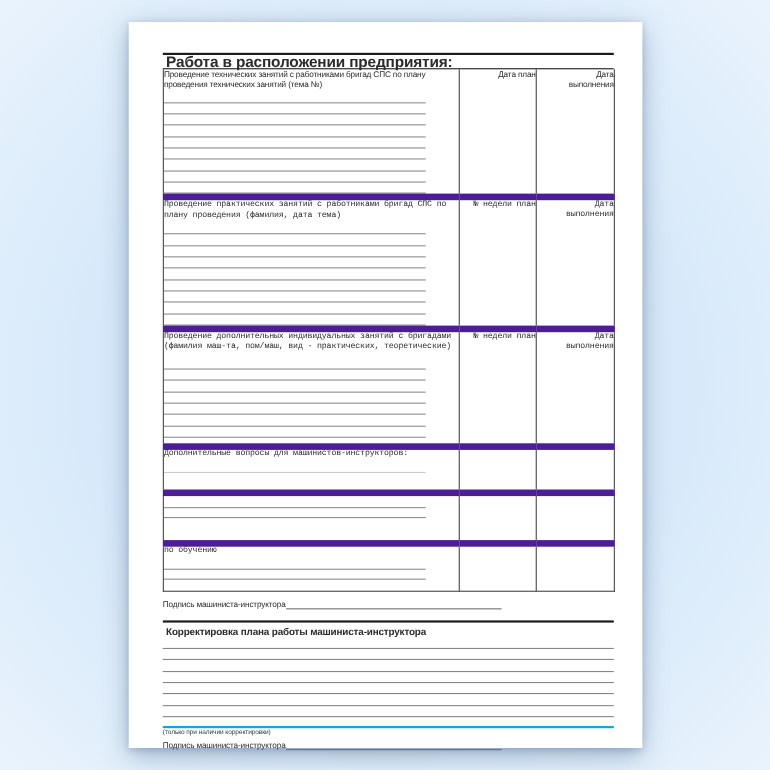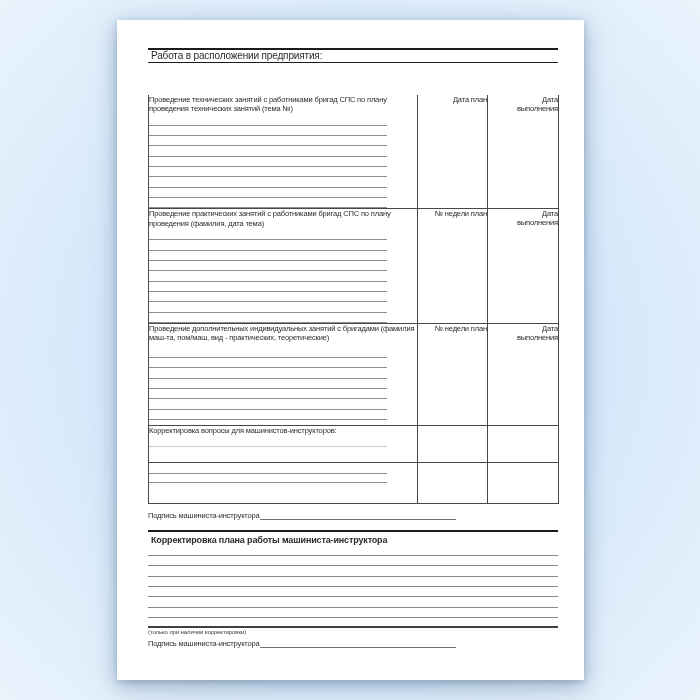--- a/index.html
+++ b/index.html
@@ -13,42 +13,42 @@
     position:absolute;left:117px;top:20px;width:467px;height:660px;
     background:#ffffff;
     box-shadow:0 6px 22px rgba(80,110,145,.50), 0 2px 6px rgba(80,110,145,.30);
   }
   .content{
     position:absolute;left:31px;top:27.5px;width:410px;
     font-size:7.5px;letter-spacing:-0.15px;line-height:9.5px;
   }
   .form-title{
     border-top:2px solid #1c1c1c;border-bottom:1.5px solid #1c1c1c;
-    font-weight:400;font-size:10px;line-height:10px;padding:1.5px 3px 0.5px 3px;
+    font-weight:700;font-size:14px;line-height:10px;padding:1.5px 3px 0.5px 3px;
   }
-  table.work{border-collapse:collapse;table-layout:fixed;width:410px;margin-top:32px;}
+  table.work{border-collapse:collapse;table-layout:fixed;width:410px;}
   table.work td{
     border:1px solid #474747;vertical-align:top;padding:0;
   }
   table.work tr td{border-top:none;}
-  table.work tr + tr td{border-top:1px solid #4c1d95;}
+  table.work tr + tr td{border-top:6px solid #4c1d95;font-family:Liberation Mono, monospace;}
   td.desc-cell{padding:1.5px 2px 0 2px;}
   td.hdr-cell{text-align:right;padding-top:2px;line-height:9px;}
   .narrow-hdr{display:inline-block;max-width:48px;}
   .lines{margin-top:2px;}
   .bl{height:9.3px;border-bottom:1px solid #8e8e8e;width:238px;}
   tr.r3 .lines{margin-top:5px;}
   tr.r4 .bl{height:9px;border-bottom:1px solid #cccccc;}
   tr.short .bl{height:8.2px;}
   .h108{height:108px;} .h109{height:109px;} .h101{height:101px;}
   .h36{height:36px;} .h40{height:40px;}
   .sig-row{display:flex;align-items:flex-end;margin-top:7px;height:10px;}
   .uline{display:inline-block;border-bottom:1px solid #6f6f6f;height:8px;margin-bottom:1px;}
   .w196{width:196px;}
-  .corr{margin-top:9px;border-top:2px solid #1c1c1c;border-bottom:2px solid #404040;padding-bottom:8px;}
+  .corr{margin-top:9px;border-top:2px solid #1c1c1c;border-bottom:2px solid #0ea5e9;padding-bottom:8px;}
   .corr-title{font-weight:700;font-size:9px;line-height:10px;padding:3px 3px 1px 3px;}
   .corr-lines .bl{width:100%;height:9.3px;border-bottom:1px solid #868686;}
   .approve-row{display:flex;align-items:flex-end;margin-top:5px;height:10px;font-size:7.8px;}
   .approve-row .b{font-weight:700;white-space:nowrap;}
   .grow{flex:1 1 auto;}
   .w10{width:10px;} .w92{width:92px;} .w14{width:14px;}
   .qm{white-space:nowrap;margin:0 1px;}
   .yr{white-space:nowrap;margin-left:2px;}
   .gdot{white-space:nowrap;margin-left:1px;}
   .note{font-size:6px;letter-spacing:-0.1px;color:#3c3c3c;margin-top:1.5px;line-height:7px;}
@@ -116,30 +116,41 @@
                 <div class="bl"></div>
                 <div class="bl"></div>
                 <div class="bl"></div>
               </div>
           </td>
           <td class="hdr-cell"><span>№ недели план</span></td>
           <td class="hdr-cell"><span class="narrow-hdr">Дата выполнения</span></td>
         </tr>
         <tr class="r4">
           <td class="desc-cell h36">
-            <div class="desc">Корректировка вопросы для машинистов-инструкторов:</div>
+            <div class="desc">Дополнительные вопросы для машинистов-инструкторов:</div>
             <div class="lines">
                 <div class="bl"></div>
               </div>
           </td>
           <td></td>
           <td></td>
         </tr>
         <tr class="r5 short">
           <td class="desc-cell h40">
+            <div class="lines">
+                <div class="bl"></div>
+                <div class="bl"></div>
+              </div>
+          </td>
+          <td></td>
+          <td></td>
+        </tr>
+        <tr class="r6 short">
+          <td class="desc-cell h40">
+            <div class="desc">по обучению</div>
             <div class="lines">
                 <div class="bl"></div>
                 <div class="bl"></div>
               </div>
           </td>
           <td></td>
           <td></td>
         </tr>
       </tbody>
     </table>

